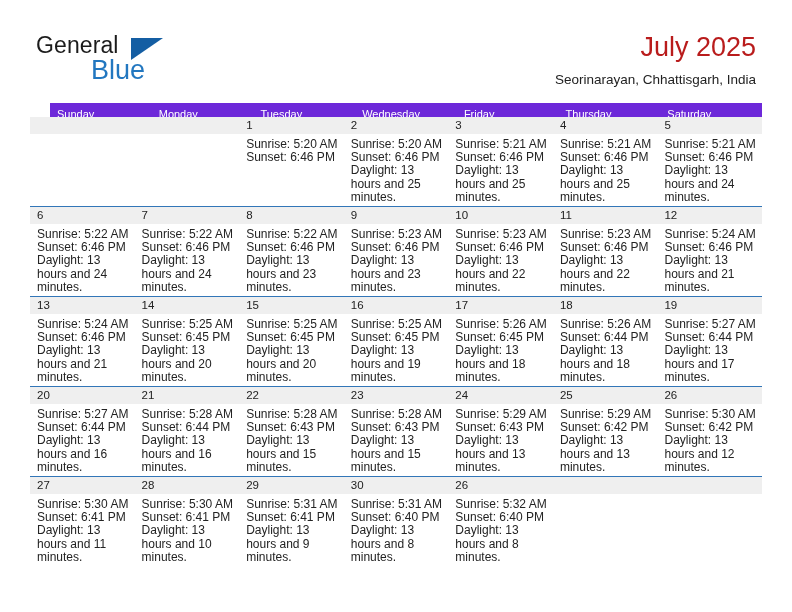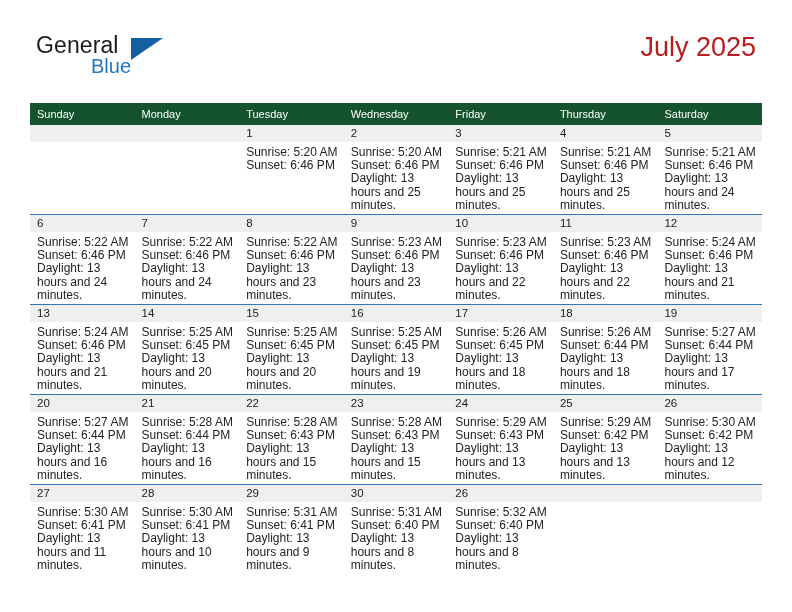--- a/index.html
+++ b/index.html
@@ -43,21 +43,21 @@
     top: 2px;
     font-size: 23px;
     letter-spacing: .1px;
     color: #1b1b1b;
     font-family: "Liberation Sans", sans-serif;
   }
   .brand-blue {
     position: absolute;
     left: 55px;
     top: 25px;
-    font-size: 20px;
+    font-size: 27px;
     color: #2277c0;
     font-family: "Liberation Sans", sans-serif;
   }
   .brand-triangle {
     position: absolute;
     left: 95px;
     top: 8px;
     width: 0;
     height: 0;
     border-left: 32px solid #145ea3;
@@ -85,22 +85,23 @@
 
   
   .calendar {
     position: absolute;
     left: 30px;
     top: 103px;
     width: 732px;
   }
   .weekday-row {
     display: flex;
-    background: #14532d;
-    height: 22px;
+    background: #6d28d9;
+    height: 14px;
+    margin-left: 20px;
   }
   .weekday {
     flex: 1 1 0;
     box-sizing: border-box;
     padding: 4px 0 0 7px;
     font-size: 11px;
     color: #ffffff;
     line-height: 14px;
     overflow: hidden;
     white-space: nowrap;
@@ -151,20 +152,21 @@
   <div class="header">
 
     <div class="brand">
       <span class="brand-general">General</span>
       <span class="brand-triangle"></span>
       <span class="brand-blue">Blue</span>
     </div>
 
     <div class="title-block">
       <div class="cal-title">July 2025</div>
+      <div class="cal-subtitle">Seorinarayan, Chhattisgarh, India</div>
     </div>
 
   </div>
 
   <div class="calendar">
     <div class="weekday-row" id="weekday-row">
         <div class="weekday">Sunday</div>
         <div class="weekday">Monday</div>
         <div class="weekday">Tuesday</div>
         <div class="weekday">Wednesday</div>

